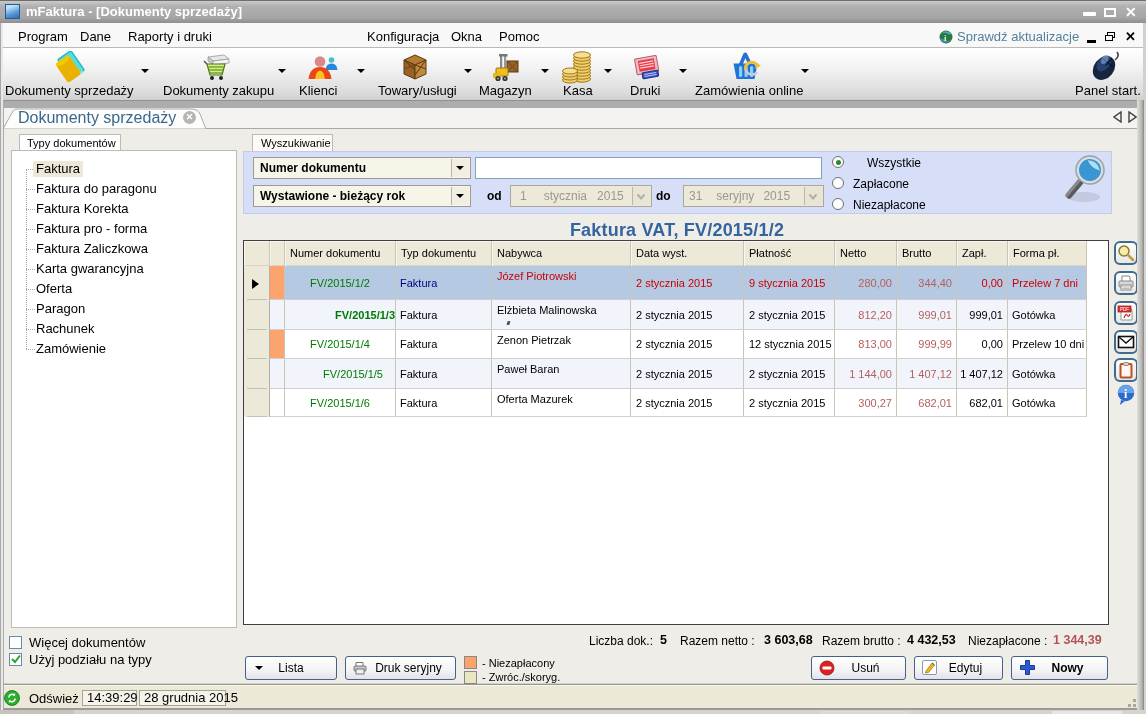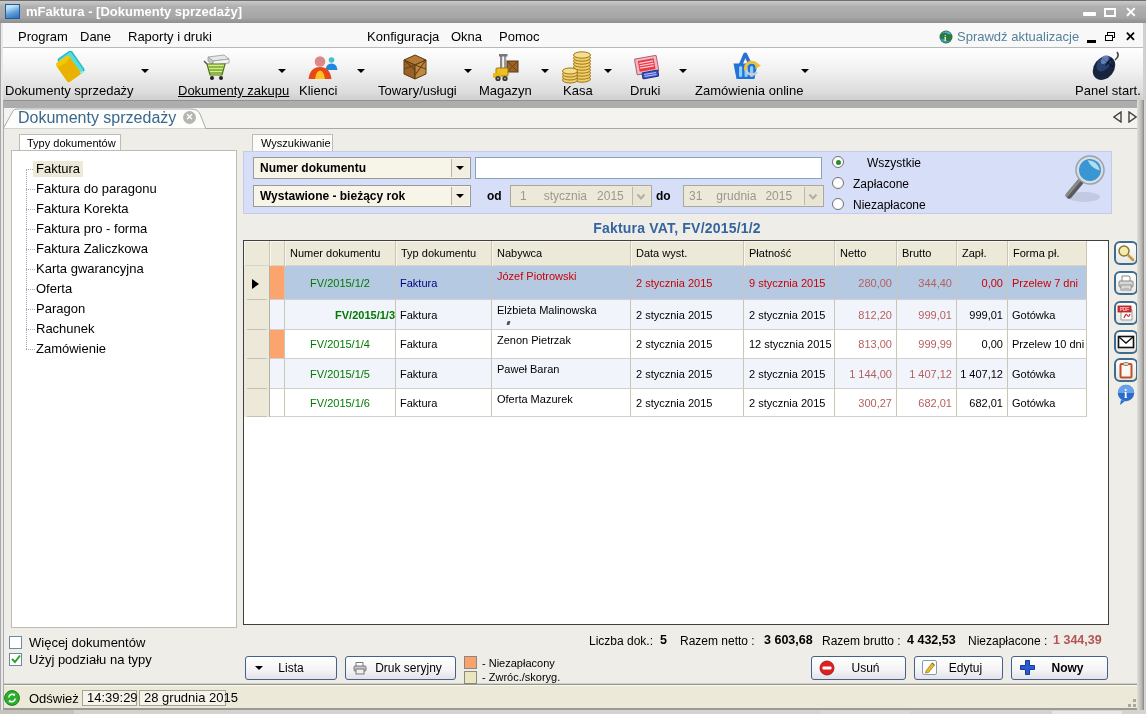--- a/index.html
+++ b/index.html
@@ -38,21 +38,21 @@
 .combobtn{position:absolute;right:1px;top:1px;bottom:1px;width:17px;background:#f2efe2;border-left:1px solid #b5b5a5;}
 .combobtn:after{content:"";position:absolute;left:4px;top:7px;border-left:4px solid transparent;border-right:4px solid transparent;border-top:4px solid #000;}
 #searchinput{left:474px;top:28px;width:347px;height:22px;background:#fff;border:1px solid #86a3bd;box-sizing:border-box;}
 .dcombo{position:absolute;top:56px;height:22px;background:#ece9d8;border:1px solid #aaa89c;box-sizing:border-box;font-size:12px;color:#9a9890;}
 .dcbtn{position:absolute;right:1px;top:1px;bottom:1px;width:17px;background:#e8e5d4;border-left:1px solid #bab8a8;}
 .dcbtn svg{position:absolute;left:3px;top:6px;}
 .odlbl{position:absolute;font-size:12px;font-weight:bold;color:#000;}
 .radio{position:absolute;width:12px;height:12px;border-radius:50%;background:#fff;border:1px solid #707070;box-sizing:border-box;}
 .radiolbl{position:absolute;font-size:12px;color:#000;}
 
-#gridtitle{left:243px;top:91px;width:866px;text-align:center;font-size:14px;font-weight:bold;color:#3465a0;letter-spacing:0.2px;}
+#gridtitle{left:243px;top:91px;width:866px;text-align:center;font-size:18px;font-weight:bold;color:#3465a0;letter-spacing:0.2px;}
 
 #tbl{left:242px;top:111px;width:866px;height:385px;background:#fff;border:1px solid #404040;box-sizing:border-box;}
 .hcell{position:absolute;top:0;height:25px;background:#ece9d8;border-right:1px solid #c9c6b8;box-shadow:inset 1px 1px 0 #f8f6ee,inset 0 -1px 0 #d8d5c5;box-sizing:border-box;font-size:11px;color:#000;line-height:24px;padding-left:5px;white-space:nowrap;overflow:hidden;}
 .cell{position:absolute;box-sizing:border-box;font-size:11px;white-space:nowrap;border-right:1px solid #cfcfcf;overflow:hidden;}
 
 .sbtn{position:absolute;left:1113px;width:24px;height:24px;background:linear-gradient(#fdfdfd,#e8e8e4);border:2px solid #3f6c8e;border-radius:6px;box-sizing:border-box;}
 
 .sumlbl{position:absolute;font-size:12px;color:#000;white-space:nowrap;}
 .btn{position:absolute;height:24px;background:linear-gradient(#ffffff,#f4f4f6 60%,#e2e2e8);border:1px solid #44618a;border-radius:3px;box-sizing:border-box;font-size:12px;color:#000;text-align:center;}
 .chk{position:absolute;width:13px;height:13px;background:#fff;border:1px solid #6a8aa5;box-sizing:border-box;}
@@ -185,21 +185,21 @@
     <path d="M30,4 Q33,8 28,12" fill="none" stroke="#444" stroke-width="1.6"></path>
     <g transform="rotate(38 17 20)">
       <ellipse cx="17" cy="20" rx="10" ry="13" fill="#16243e"></ellipse>
       <ellipse cx="14" cy="16.5" rx="6" ry="9" fill="#2e4a7e" opacity="0.8"></ellipse>
       <path d="M17,7.5 L17,17 M10,13.5 L24,13.5" stroke="#0a1530" stroke-width="1.2"></path>
       <ellipse cx="12.5" cy="13" rx="3" ry="5" fill="#8aa8d8" opacity="0.6"></ellipse>
     </g>
   </svg>
 
   <div class="tblbl" style="left:5px;">Dokumenty sprzedaży</div>
-  <div class="tblbl" style="left:178px;text-decoration:underline;">Dokumenty zakupu</div>
+  <div class="tblbl" style="left:163px;">Dokumenty zakupu</div>
   <div class="tblbl" style="left:299px;">Klienci</div>
   <div class="tblbl" style="left:378px;">Towary/usługi</div>
   <div class="tblbl" style="left:479px;">Magazyn</div>
   <div class="tblbl" style="left:563px;">Kasa</div>
   <div class="tblbl" style="left:630px;">Druki</div>
   <div class="tblbl" style="left:695px;">Zamówienia online</div>
   <div class="tblbl" style="left:1075px;">Panel start.</div>
   <div class="tbarrow" style="left:141px;"></div>
   <div class="tbarrow" style="left:278px;"></div>
   <div class="tbarrow" style="left:357px;"></div>
@@ -250,21 +250,21 @@
     <div class="combo" style="left:252px;top:28px;width:218px;height:22px;line-height:20px;padding-left:6px;">Numer dokumentu<div class="combobtn"></div></div>
     <div class="combo" style="left:252px;top:56px;width:218px;height:22px;line-height:20px;padding-left:6px;">Wystawione - bieżący rok<div class="combobtn"></div></div>
     <div id="searchinput" class="abs"></div>
     <div class="odlbl" style="left:486px;top:60px;">od</div>
     <div class="dcombo" style="left:509px;width:142px;line-height:20px;"><span style="margin-left:9px;">1</span><span style="margin-left:17px;">stycznia</span><span style="margin-left:10px;">2015</span><div class="dcbtn">
           <svg width="10" height="8" viewBox="0 0 10 8">
             <path d="M1.5,1.5 L5,5.5 L8.5,1.5" fill="none" stroke="#b2b0a2" stroke-width="2"></path>
           </svg>
         </div></div>
     <div class="odlbl" style="left:655px;top:60px;">do</div>
-    <div class="dcombo" style="left:682px;width:141px;line-height:20px;"><span style="margin-left:5px;">31</span><span style="margin-left:14px;">grudnia</span><span style="margin-left:9px;">2015</span><div class="dcbtn">
+    <div class="dcombo" style="left:682px;width:141px;line-height:20px;"><span style="margin-left:5px;">31</span><span style="margin-left:14px;">seryjny</span><span style="margin-left:9px;">2015</span><div class="dcbtn">
           <svg width="10" height="8" viewBox="0 0 10 8">
             <path d="M1.5,1.5 L5,5.5 L8.5,1.5" fill="none" stroke="#b2b0a2" stroke-width="2"></path>
           </svg>
         </div></div>
     <div class="radio" style="left:831px;top:27px;"></div>
     <div class="abs" style="left:835px;top:31px;width:5px;height:5px;border-radius:50%;background:#2a8a2a;"></div>
     <div class="radio" style="left:831px;top:48px;"></div>
     <div class="radio" style="left:831px;top:69px;"></div>
     <div class="radiolbl" style="left:852px;top:27px;margin-left:14px;">Wszystkie</div>
     <div class="radiolbl" style="left:852px;top:48px;">Zapłacone</div>
@@ -371,21 +371,21 @@
       <div class="vline" style="left:151px;top:118px;height:30px;"></div>
       <div class="vline" style="left:247px;top:118px;height:30px;"></div>
       <div class="vline" style="left:386px;top:118px;height:30px;"></div>
       <div class="vline" style="left:499px;top:118px;height:30px;"></div>
       <div class="vline" style="left:590px;top:118px;height:30px;"></div>
       <div class="vline" style="left:652px;top:118px;height:30px;"></div>
       <div class="vline" style="left:712px;top:118px;height:30px;"></div>
       <div class="vline" style="left:763px;top:118px;height:30px;"></div>
       <div class="vline" style="left:842px;top:118px;height:30px;"></div>
       <div class="abs" style="left:26px;top:147px;width:817px;height:1px;background:#d0d0d0;"></div>
-      <div class="cell" style="left:41px;top:118px;width:110px;height:20px;line-height:30px;text-align:center;color:#007a00;border:none;">FV/2015/1/5</div>
+      <div class="cell" style="left:54px;top:118px;width:110px;height:20px;line-height:30px;text-align:center;color:#007a00;border:none;">FV/2015/1/5</div>
       <div class="cell" style="left:156px;top:118px;width:91px;height:30px;line-height:30px;color:#000;border:none;">Faktura</div>
       <div class="cell" style="left:253px;top:122px;width:133px;height:14px;line-height:12px;color:#000;border:none;">Paweł Baran</div>
       <div class="cell" style="left:392px;top:118px;width:107px;height:30px;line-height:30px;color:#000;border:none;">2 stycznia 2015</div>
       <div class="cell" style="left:505px;top:118px;width:85px;height:30px;line-height:30px;color:#000;border:none;">2 stycznia 2015</div>
       <div class="cell" style="left:591px;top:118px;width:57px;height:30px;line-height:30px;color:#b4605e;text-align:right;border:none;">1 144,00</div>
       <div class="cell" style="left:653px;top:118px;width:55px;height:30px;line-height:30px;color:#b4605e;text-align:right;border:none;">1 407,12</div>
       <div class="cell" style="left:713px;top:118px;width:46px;height:30px;line-height:30px;color:#000;text-align:right;border:none;">1 407,12</div>
       <div class="cell" style="left:768px;top:118px;width:74px;height:30px;line-height:30px;color:#000;border:none;">Gotówka</div>
       <div class="abs" style="left:26px;top:148px;width:817px;height:28px;background:#ffffff;"></div>
       <div class="vline" style="left:40px;top:148px;height:28px;"></div>

